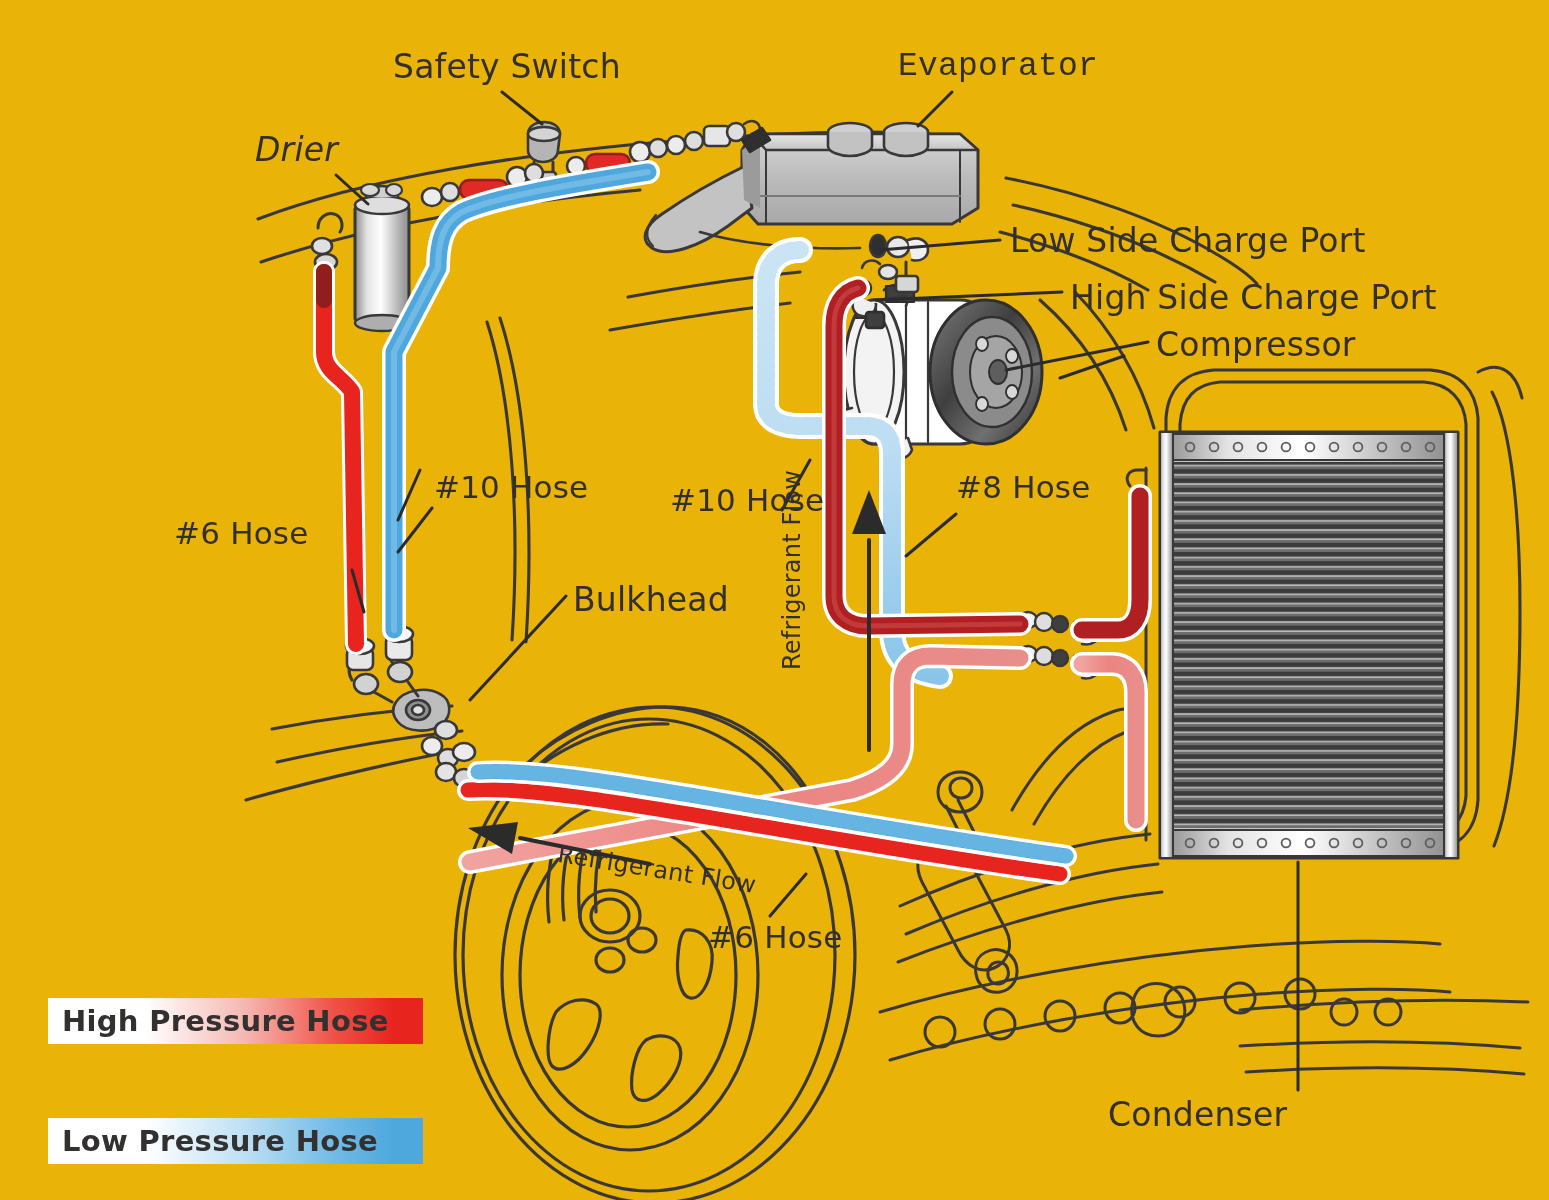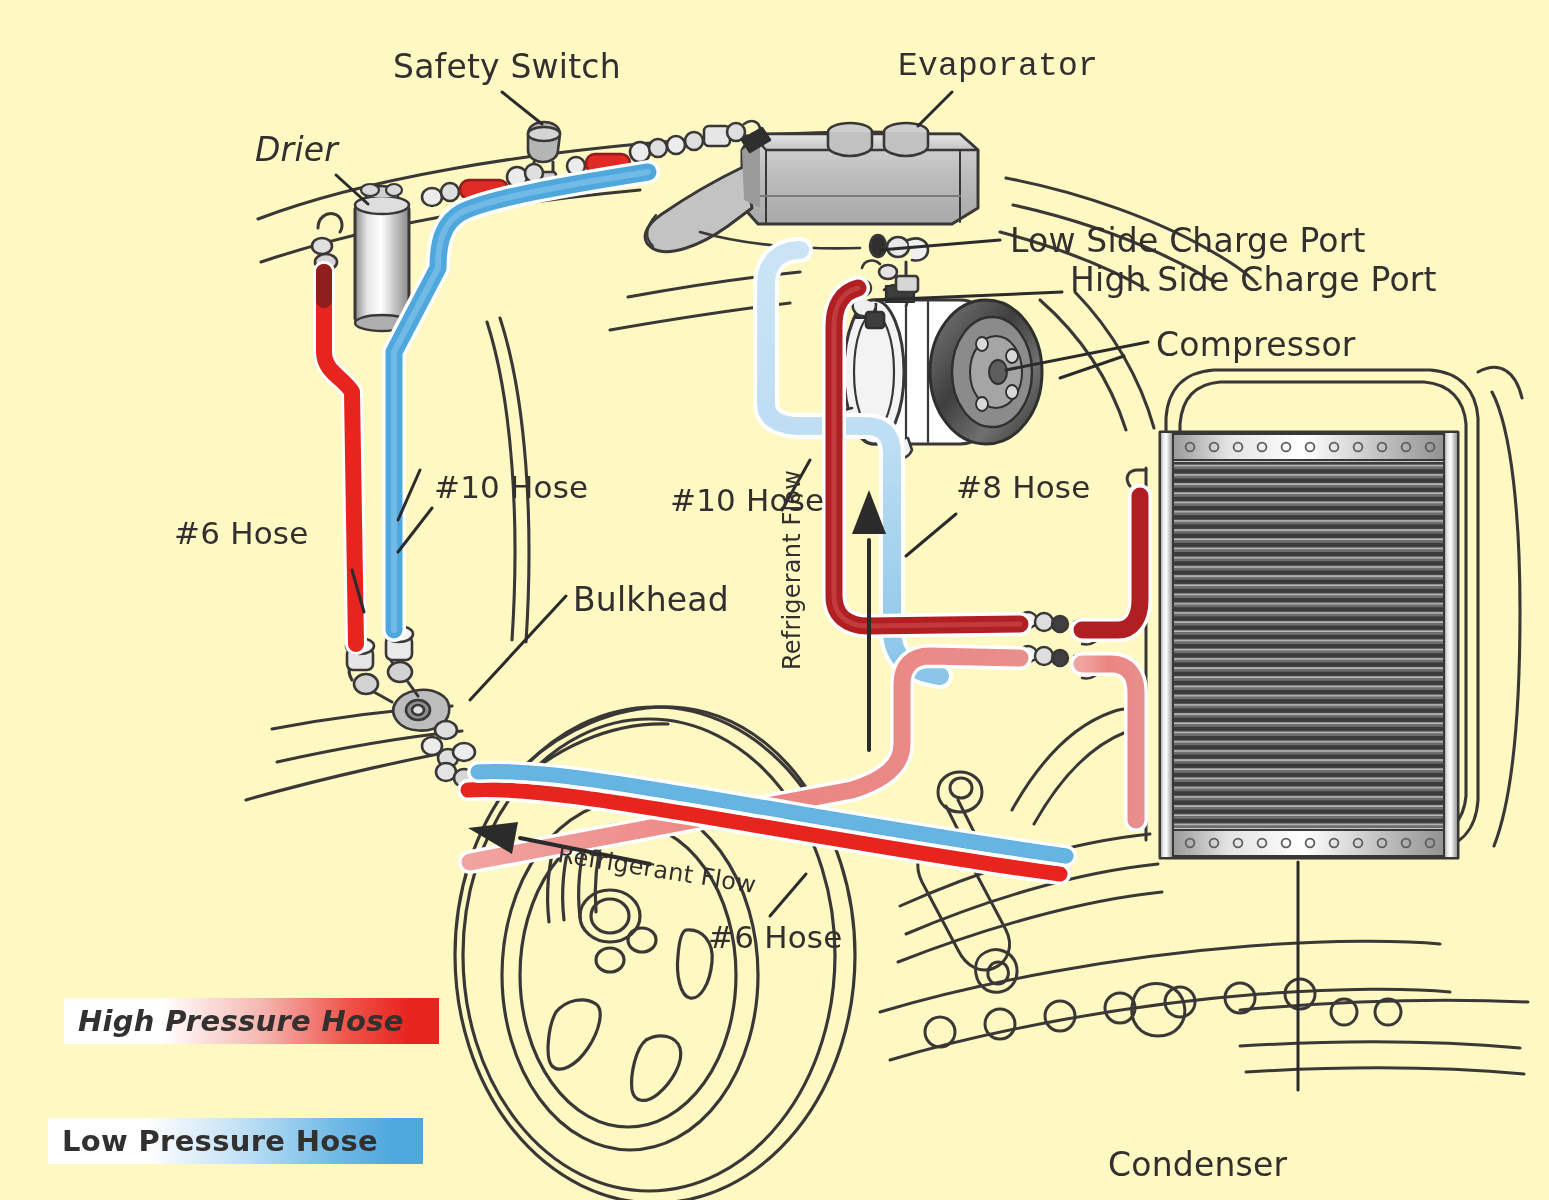--- a/index.html
+++ b/index.html
@@ -5,21 +5,21 @@
 <style>
   html,body{margin:0;padding:0;background:#ffffff;}
   body{
     font-family:"DejaVu Sans","Liberation Sans",sans-serif;
     color:#2b2b2b;
   }
   #stage{
     position:relative;
     width:1549px;
     height:1200px;
-    background:#fef9c3;
+    background:#eab308;
     overflow:hidden;
   }
   #art{position:absolute;left:0;top:0;width:1549px;height:1200px;}
 
   
   .lbl{
     position:absolute;
     font-family:"DejaVu Sans","Liberation Sans",sans-serif;
     color:#332f2f;
     white-space:nowrap;
@@ -486,43 +486,43 @@
 </svg>
 
 <div class="lbl big" style="left:393px;top:50px;">Safety Switch</div>
 
 <div class="lbl big" style="left:255px;top:133px;font-style:italic;">Drier</div>
 
 <div class="lbl big" style="left:898px;top:50px;font-family:Liberation Mono, monospace;">Evaporator</div>
 
 <div class="lbl big" style="left:1010px;top:224px;">Low Side Charge Port</div>
 
-<div class="lbl big" style="left:1070px;top:263px;">High Side Charge Port</div>
+<div class="lbl big" style="left:1070px;top:281px;">High Side Charge Port</div>
 
 <div class="lbl big" style="left:1156px;top:328px;">Compressor</div>
 
-<div class="lbl big" style="left:1108px;top:1148px;">Condenser</div>
+<div class="lbl big" style="left:1108px;top:1098px;">Condenser</div>
 
 <div class="lbl hose" style="left:434px;top:472px;">#10 Hose</div>
 
 <div class="lbl hose" style="left:670px;top:485px;">#10 Hose</div>
 
 <div class="lbl hose" style="left:956px;top:472px;">#8 Hose</div>
 
 <div class="lbl hose" style="left:174px;top:518px;">#6 Hose</div>
 
 <div class="lbl hose" style="left:708px;top:922px;">#6 Hose</div>
 
 <div class="lbl big" style="left:573px;top:575px;margin-top:8px;">Bulkhead</div>
 
 <div class="lbl flow" style="left:780px;top:670px;transform:rotate(-90deg);transform-origin:left top;">Refrigerant Flow</div>
 
 <div class="lbl flow" style="left:560px;top:842px;transform:rotate(9deg);transform-origin:left top;">Refrigerant Flow</div>
 
-<div class="legend-row" style="left:64px;top:998px;font-style:italic;">
+<div class="legend-row" style="left:48px;top:998px;">
   <div class="legend-swatch hi"></div>
   <div class="legend-text">High Pressure Hose</div>
 </div>
 
 <div class="legend-row" style="left:48px;top:1118px;">
   <div class="legend-swatch lo"></div>
   <div class="legend-text">Low Pressure Hose</div>
 </div>
 
 </div>

